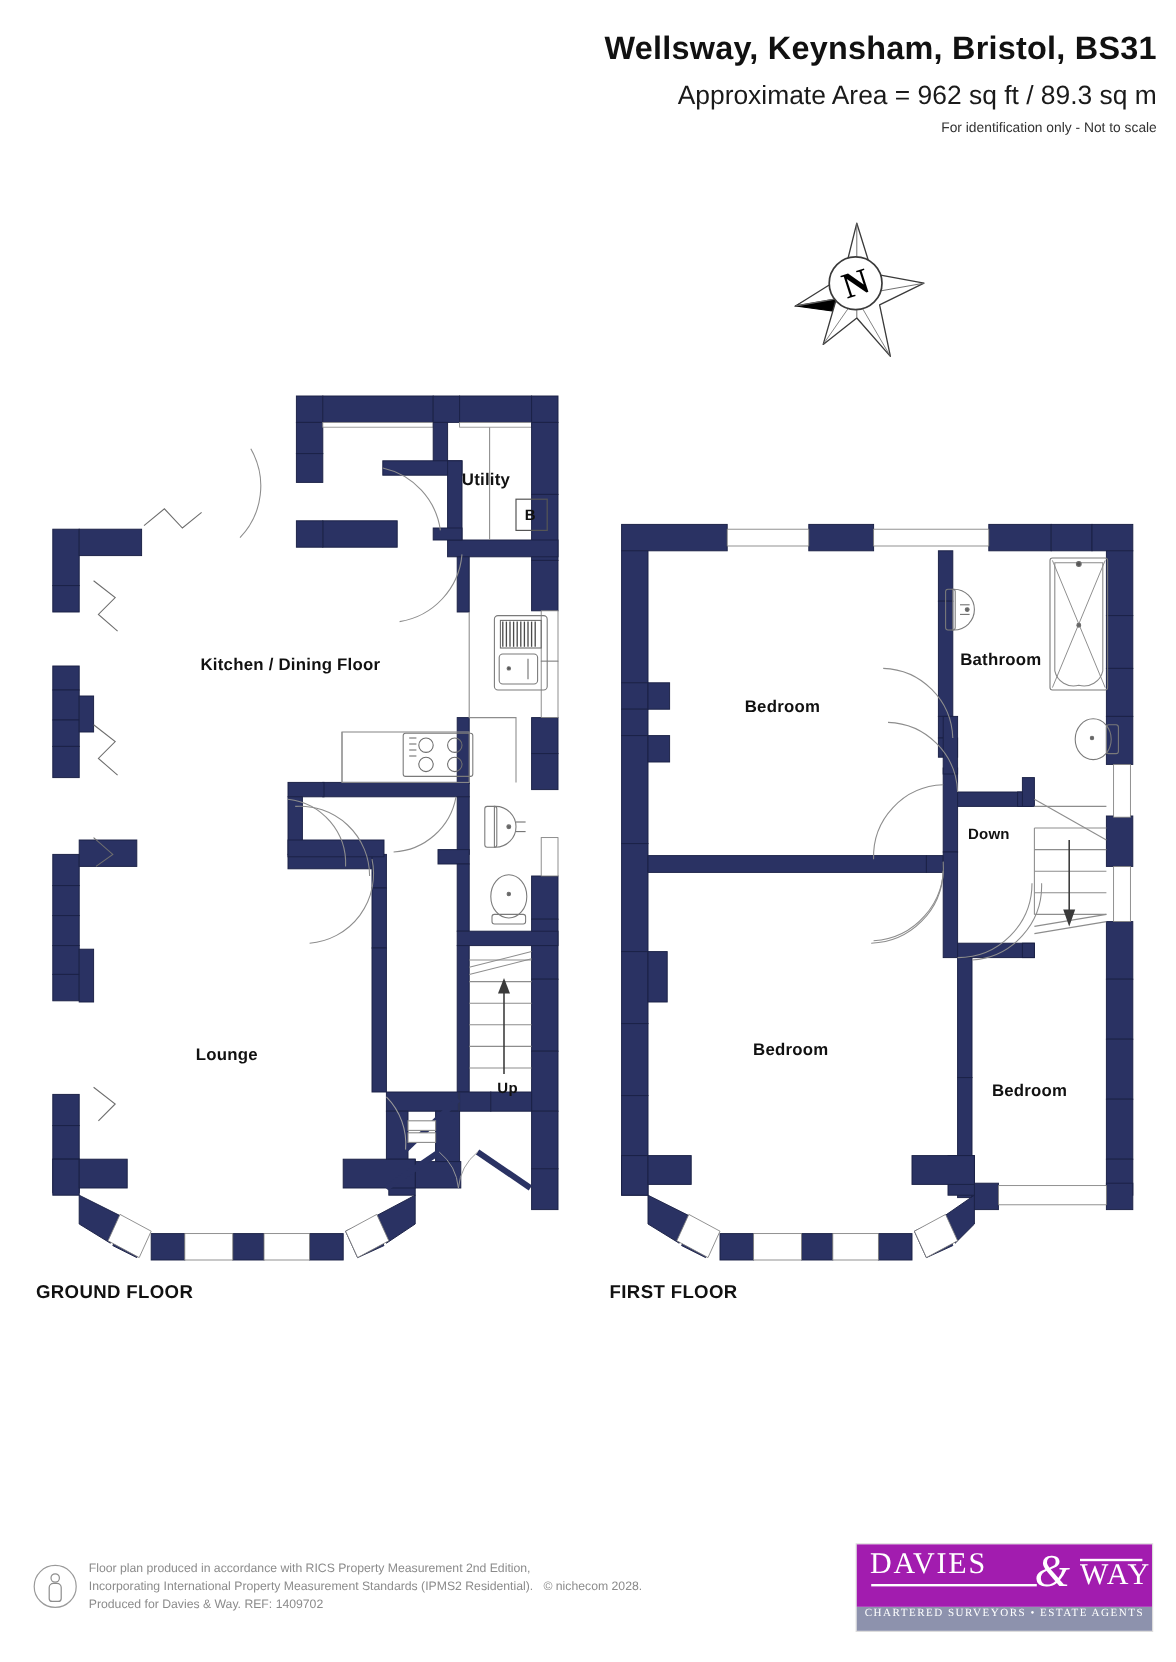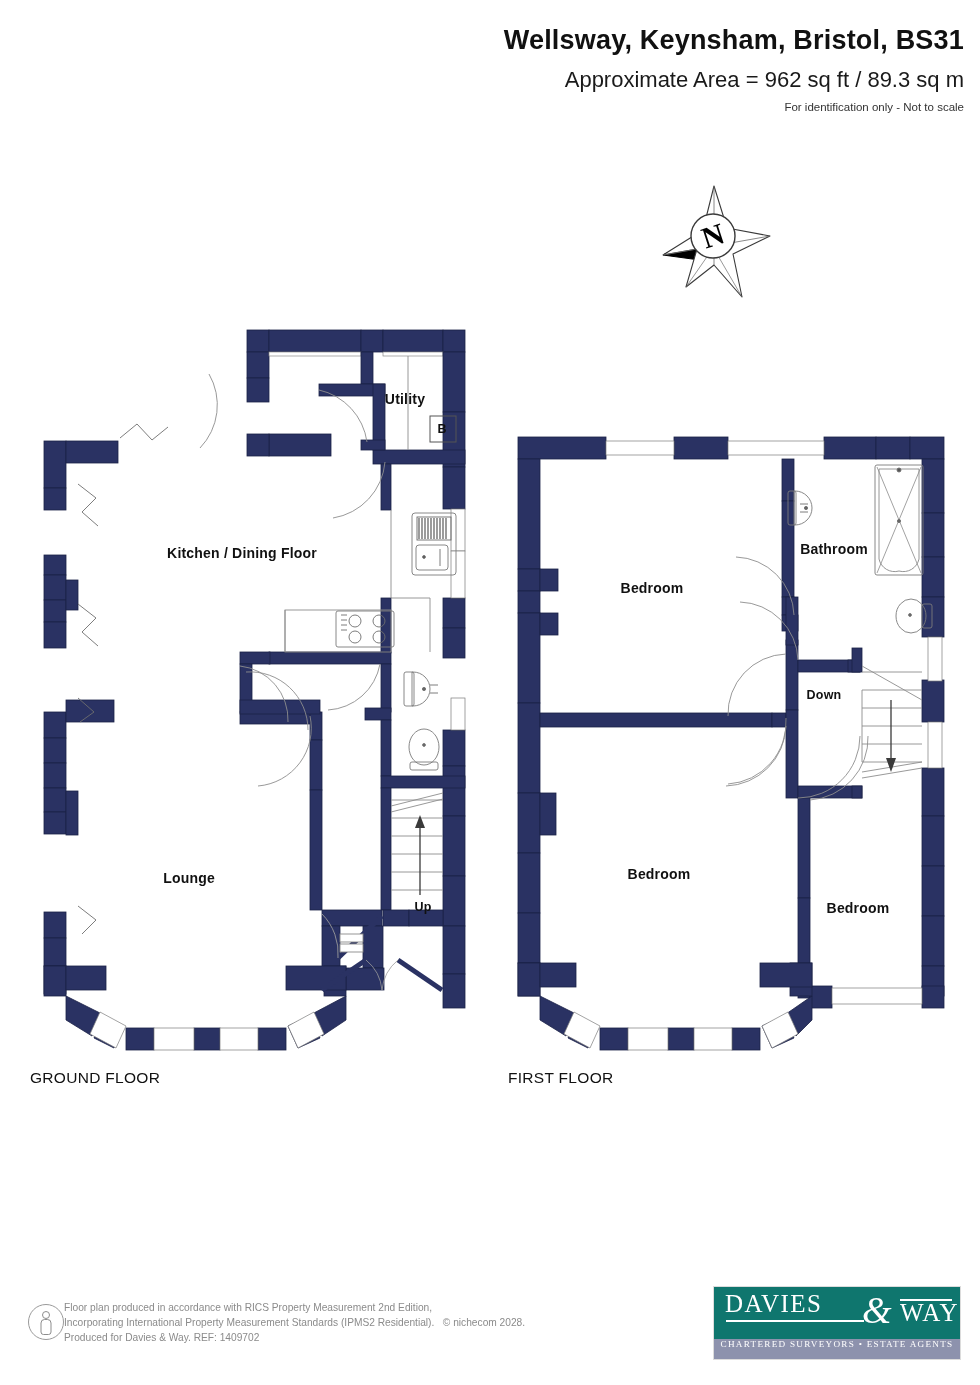--- a/index.html
+++ b/index.html
@@ -11,48 +11,48 @@
   }
   .page{position:absolute;left:0;top:0;width:980px;height:1385px;}
 
   
   #header{position:absolute;right:16px;top:26px;text-align:right;}
   #title{font-size:27px;font-weight:bold;letter-spacing:.2px;color:#111;line-height:1.1;white-space:nowrap;}
   #area{font-size:22px;color:#1a1a1a;margin-top:11px;white-space:nowrap;}
   #ident{font-size:11.5px;color:#333;margin-top:8px;white-space:nowrap;}
 
   
-  .floor-caption{position:absolute;font-size:15.5px;font-weight:normal;letter-spacing:.3px;color:#111;}
+  .floor-caption{position:absolute;font-size:15.5px;font-weight:bold;letter-spacing:.3px;color:#111;}
   #cap-ground{left:30px;top:1069px;}
   #cap-first{left:508px;top:1069px;}
 
   
   .rlabel{position:absolute;font-size:14px;font-weight:bold;color:#111;white-space:nowrap;
           transform:translate(-50%,-50%);letter-spacing:.2px;}
   .rlabel.sm{font-size:12.5px;}
 
   
   svg.plan{position:absolute;left:0;top:0;overflow:visible;}
 
   
-  #footer{position:absolute;left:28px;top:1300px;display:flex;align-items:flex-start;}
+  #footer{position:absolute;left:28px;top:1300px;display:flex;align-items:flex-start;gap:10px;}
   #foot-badge{width:34px;height:34px;border:1px solid #9a9a9a;border-radius:50%;
               position:relative;flex:0 0 auto;margin-top:4px;}
   #foot-badge .fb-head{position:absolute;left:50%;top:6px;width:6px;height:6px;border:1px solid #8d8d8d;
               border-radius:50%;transform:translateX(-50%);}
   #foot-badge .fb-body{position:absolute;left:50%;top:14px;width:9px;height:14px;border:1px solid #8d8d8d;
               border-radius:4px 4px 3px 3px;transform:translateX(-50%);}
   #foot-text{font-size:10.2px;line-height:1.48;color:#8b8b8b;}
   #foot-text .ln{white-space:nowrap;}
   #copyright{color:#8b8b8b;}
 
   
   #logo{position:absolute;left:713px;top:1286px;width:248px;height:74px;background:#ffffff;
         border:1px solid #dcdcdc;box-sizing:border-box;}
-  #logo-main{position:relative;height:52px;background:#0f766e;overflow:hidden;}
+  #logo-main{position:relative;height:52px;background:#a21caf;overflow:hidden;}
   #logo-sub{height:20px;background:#8d92ad;display:flex;justify-content:center;}
   #logo-sub span{font-size:9.2px;letter-spacing:1.25px;color:#ffffff;font-family:"Liberation Serif",serif;
         white-space:nowrap;}
   .lg-word{position:absolute;color:#ffffff;font-family:"Liberation Serif",serif;font-weight:normal;}
   #lg-davies{left:11px;top:3px;font-size:25px;letter-spacing:1.5px;}
   #lg-rule1{position:absolute;left:12px;top:33px;width:138px;height:2px;background:#ffffff;}
   #lg-amp{left:148px;top:1px;font-size:38px;font-style:italic;font-family:"Liberation Serif",serif;}
   #lg-way{left:186px;top:12px;font-size:25px;letter-spacing:1.5px;}
   #lg-rule2{position:absolute;left:186px;top:12px;width:52px;height:2px;background:#ffffff;}
 </style>

